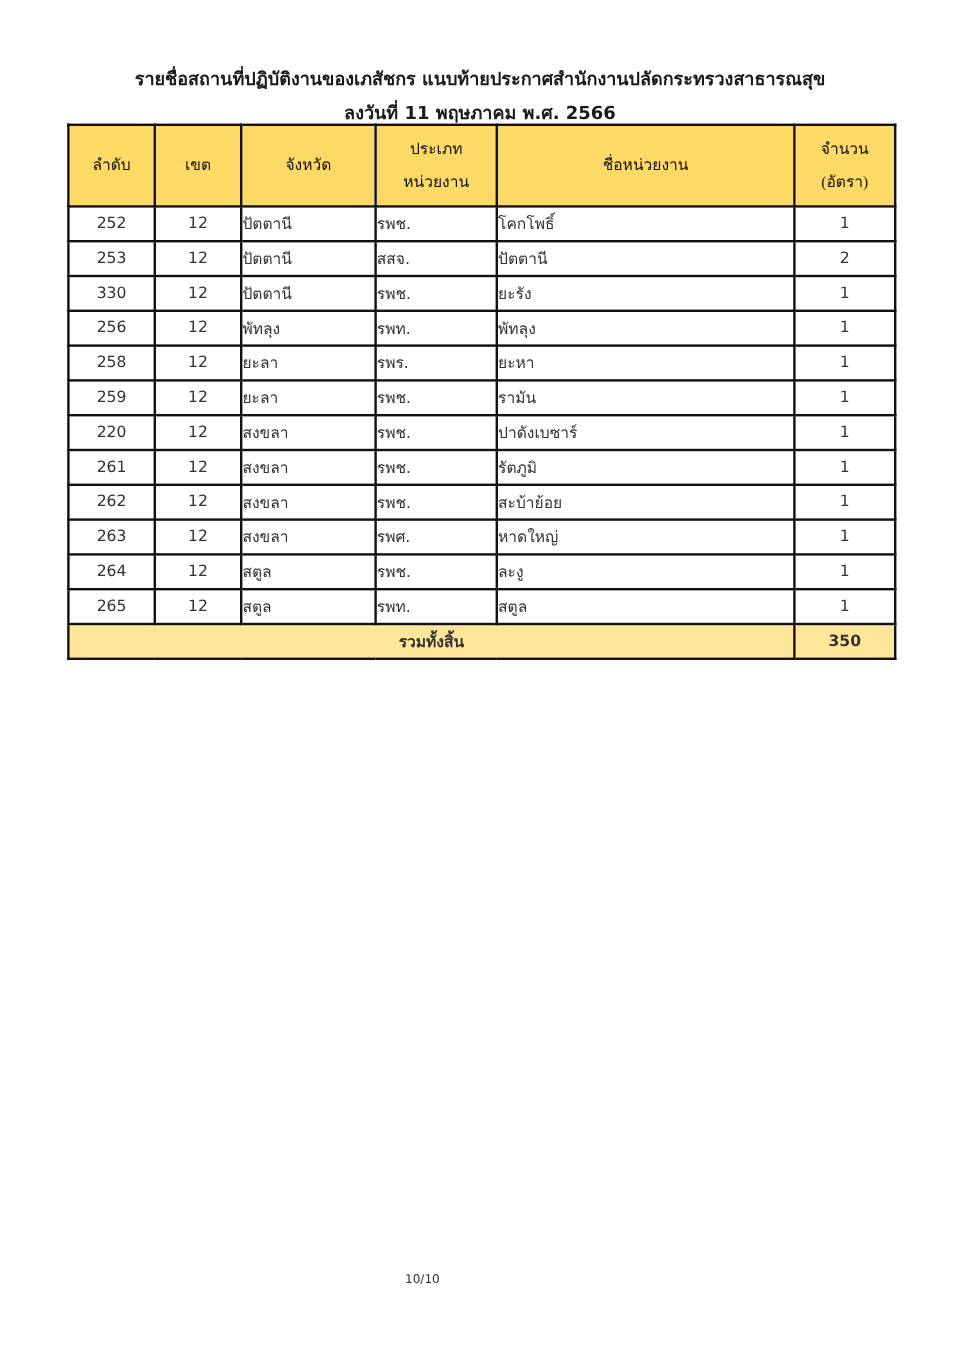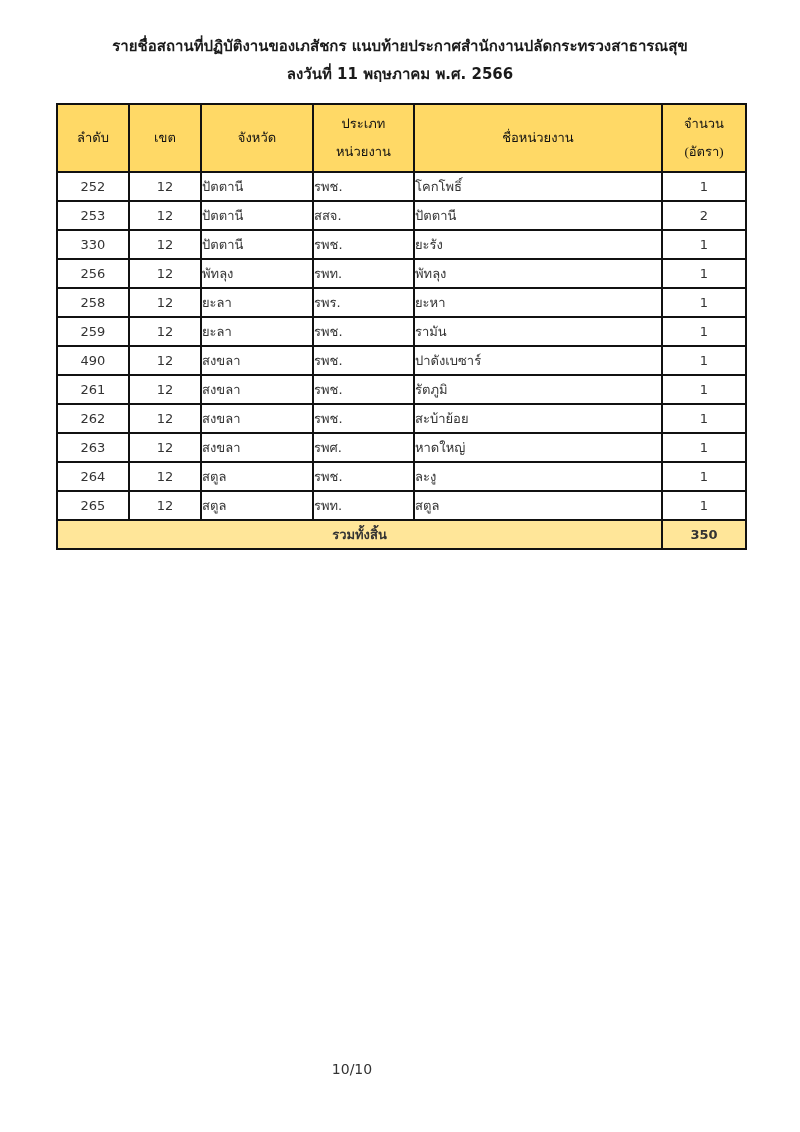--- a/index.html
+++ b/index.html
@@ -16,20 +16,21 @@
       overflow: hidden;
     }
     .title {
       position: absolute;
       left: 0;
       width: 800px;
       text-align: center;
       font-size: 15px;
       font-weight: bold;
       color: #1a1a1a;
+      margin-top: 20px;
     }
     .title.l1 { top: 34px; }
     .title.l2 { top: 62px; }
 
     table.doc {
       position: absolute;
       left: 56px;
       top: 103px;
       border-collapse: collapse;
       table-layout: fixed;
@@ -64,21 +65,21 @@
       font-weight: bold;
       color: #111;
       text-align: center;
     }
     .footer {
       position: absolute;
       top: 1061px;
       left: 0;
       width: 704px;
       text-align: center;
-      font-size: 14px;
+      font-size: 10px;
       color: #333;
     }
   </style>
 </head>
 <body>
 
 <div class="title l1">รายชื่อสถานที่ปฏิบัติงานของเภสัชกร แนบท้ายประกาศสำนักงานปลัดกระทรวงสาธารณสุข</div>
 <div class="title l2">ลงวันที่ 11 พฤษภาคม พ.ศ. 2566</div>
 
 <table class="doc">
@@ -149,21 +150,21 @@
     </tr>
     <tr>
       <td class="c">259</td>
       <td class="c">12</td>
       <td class="l">ยะลา</td>
       <td class="l">รพช.</td>
       <td class="l">รามัน</td>
       <td class="c">1</td>
     </tr>
     <tr>
-      <td class="c">490</td>
+      <td class="c">220</td>
       <td class="c">12</td>
       <td class="l">สงขลา</td>
       <td class="l">รพช.</td>
       <td class="l">ปาดังเบซาร์</td>
       <td class="c">1</td>
     </tr>
     <tr>
       <td class="c">261</td>
       <td class="c">12</td>
       <td class="l">สงขลา</td>

